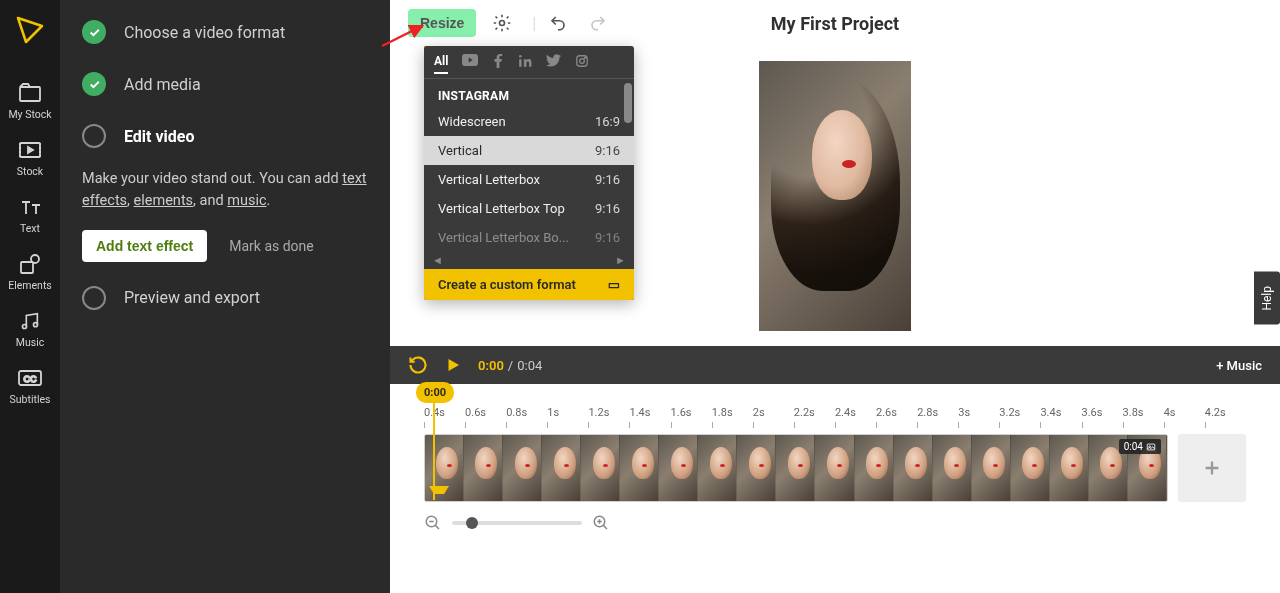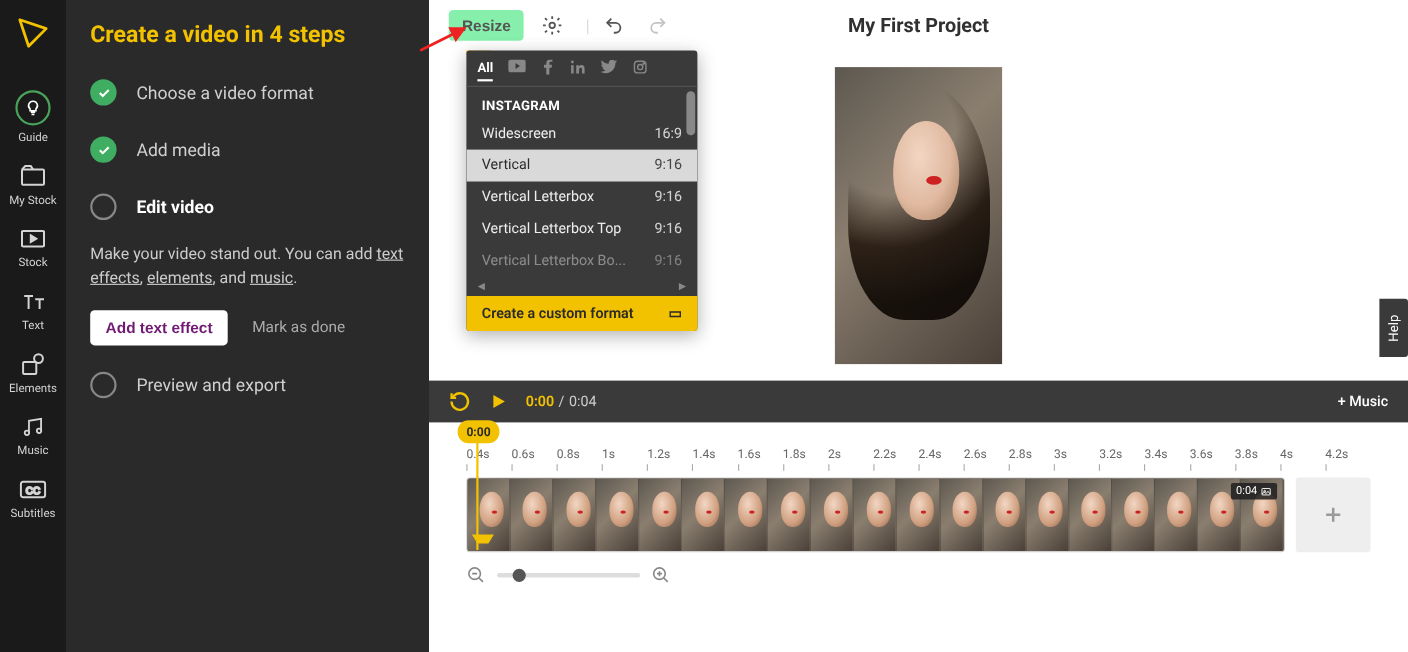--- a/index.html
+++ b/index.html
@@ -19,21 +19,21 @@
     .sidebar-title { color: #f2c200; font-size: 21px; font-weight: 700; margin-bottom: 28px; }
     .step { display: flex; align-items: center; margin-bottom: 28px; }
     .step-circle { width: 24px; height: 24px; border-radius: 50%; margin-right: 18px; flex-shrink: 0; display: flex; align-items: center; justify-content: center; }
     .step-circle.done { background: #3fae62; color: #fff; }
     .step-circle.empty { border: 2px solid #888; }
     .step-label { font-size: 16px; color: #d0d0d0; }
     .step-label.active { font-weight: 700; color: #fff; }
     .step-desc { font-size: 14.5px; color: #ccc; line-height: 1.5; margin: -6px 0 18px 0; }
     .step-desc u { text-decoration: underline; cursor: pointer; }
     .step-actions { display: flex; gap: 22px; align-items: center; margin-bottom: 24px; }
-    .btn-white { background: #fff; color: #701a75; border: none; border-radius: 4px; padding: 8px 14px; font-size: 14px; font-weight: 600; cursor: pointer; }
+    .btn-white { background: #fff; color: #4d7c0f; border: none; border-radius: 4px; padding: 8px 14px; font-size: 14px; font-weight: 600; cursor: pointer; }
     .mark-done { color: #aaa; font-size: 14px; cursor: pointer; }
     
     
     .main { position: absolute; left: 390px; top: 0; width: 890px; height: 593px; background: #fff; }
     .topbar { height: 46px; display: flex; align-items: center; padding: 0 18px; position: relative; }
     .resize-btn { background: #86efac; border: none; color: #555; font-size: 14px; font-weight: 600; padding: 6px 12px; border-radius: 4px; cursor: pointer; margin-right: 10px; }
     .icon-btn { background: none; border: none; color: #555; cursor: pointer; padding: 6px; margin-right: 8px; display: flex; align-items: center; justify-content: center; }
     .project-title { position: absolute; left: 50%; transform: translateX(-50%); font-size: 18px; font-weight: 700; color: #303030; }
     .top-right { position: absolute; right: 14px; display: flex; align-items: center; gap: 12px; font-size: 14px; color: #555; }
     .top-right a { color: #1a73e8; text-decoration: none; font-weight: 600; }
@@ -99,28 +99,20 @@
   </style>
 </head>
 <body>
 
 <div class="rail">
   <div class="rail-logo">
     <svg viewBox="0 0 32 32" width="32" height="32">
         <polygon points="4,4 28,12 12,28" fill="none" stroke="#f2c200" stroke-width="2.5" stroke-linejoin="round"></polygon>
       </svg>
   </div>
-  <div class="rail-item active">
-    <div class="bub">
-        <svg width="16" height="16" viewBox="0 0 24 24" fill="none" stroke="currentColor" stroke-width="2.2">
-          <path d="M9 18h6M10 21h4M12 3a6 6 0 0 0-4 10.5V16h8v-2.5A6 6 0 0 0 12 3z"></path>
-        </svg>
-      </div>
-    <span class="lbl">Guide</span>
-  </div>
   <div class="rail-item">
     <div class="rail-ic">
         <svg width="26" height="20" viewBox="0 0 24 20" fill="none" stroke="currentColor" stroke-width="1.8">
           <rect x="2" y="4" width="20" height="14" rx="1"></rect>
           <path d="M2 4l3-3h5l2 3"></path>
         </svg>
       </div>
     <span class="lbl">My Stock</span>
   </div>
   <div class="rail-item">
@@ -165,21 +157,20 @@
         <svg width="26" height="20" viewBox="0 0 26 20" fill="none" stroke="currentColor" stroke-width="1.8">
           <rect x="2" y="3" width="22" height="14" rx="2"></rect>
           <text x="13" y="14" font-size="9" fill="currentColor" text-anchor="middle" font-family="sans-serif">CC</text>
         </svg>
       </div>
     <span class="lbl">Subtitles</span>
   </div>
 </div>
 
 <div class="sidebar">
-  <div class="sidebar-title">Create a video in 4 steps</div>
   <div class="step">
     <div class="step-circle done">
         <svg width="13" height="13" viewBox="0 0 24 24" fill="none" stroke="#fff" stroke-width="3.5">
           <path d="M5 12l5 5L20 7"></path>
         </svg>
       </div>
     <div class="step-label">Choose a video format</div>
   </div>
   <div class="step">
     <div class="step-circle done">

